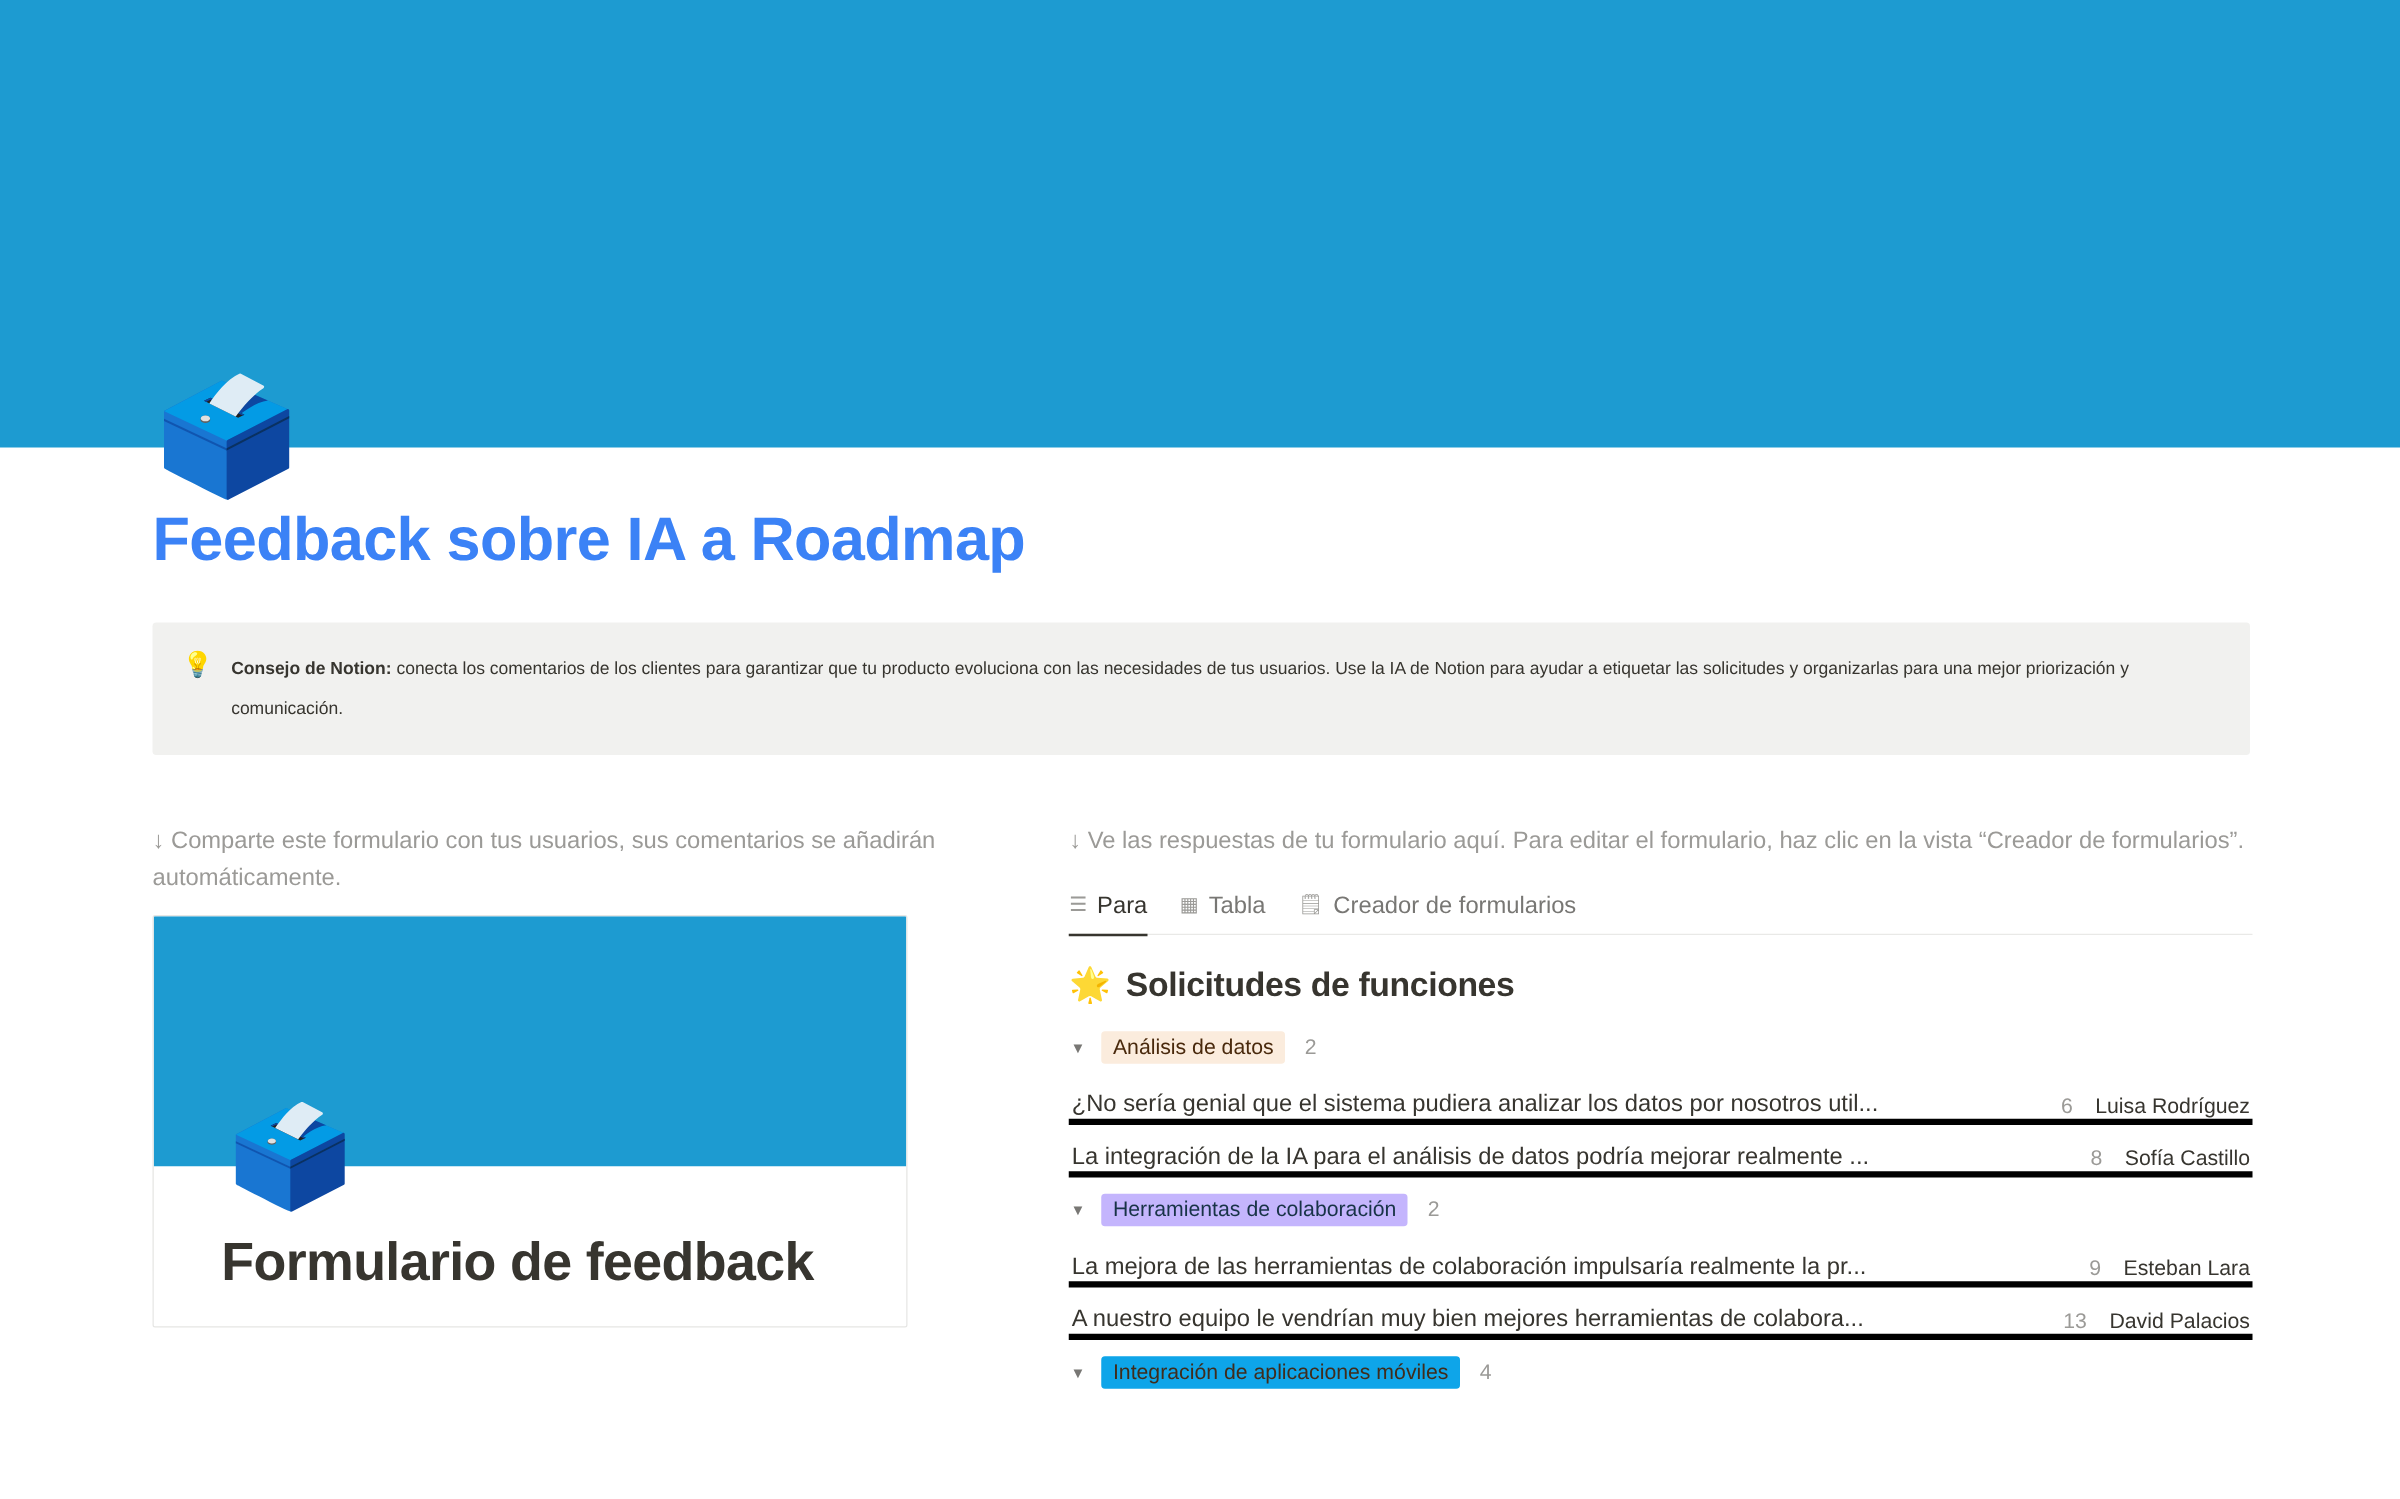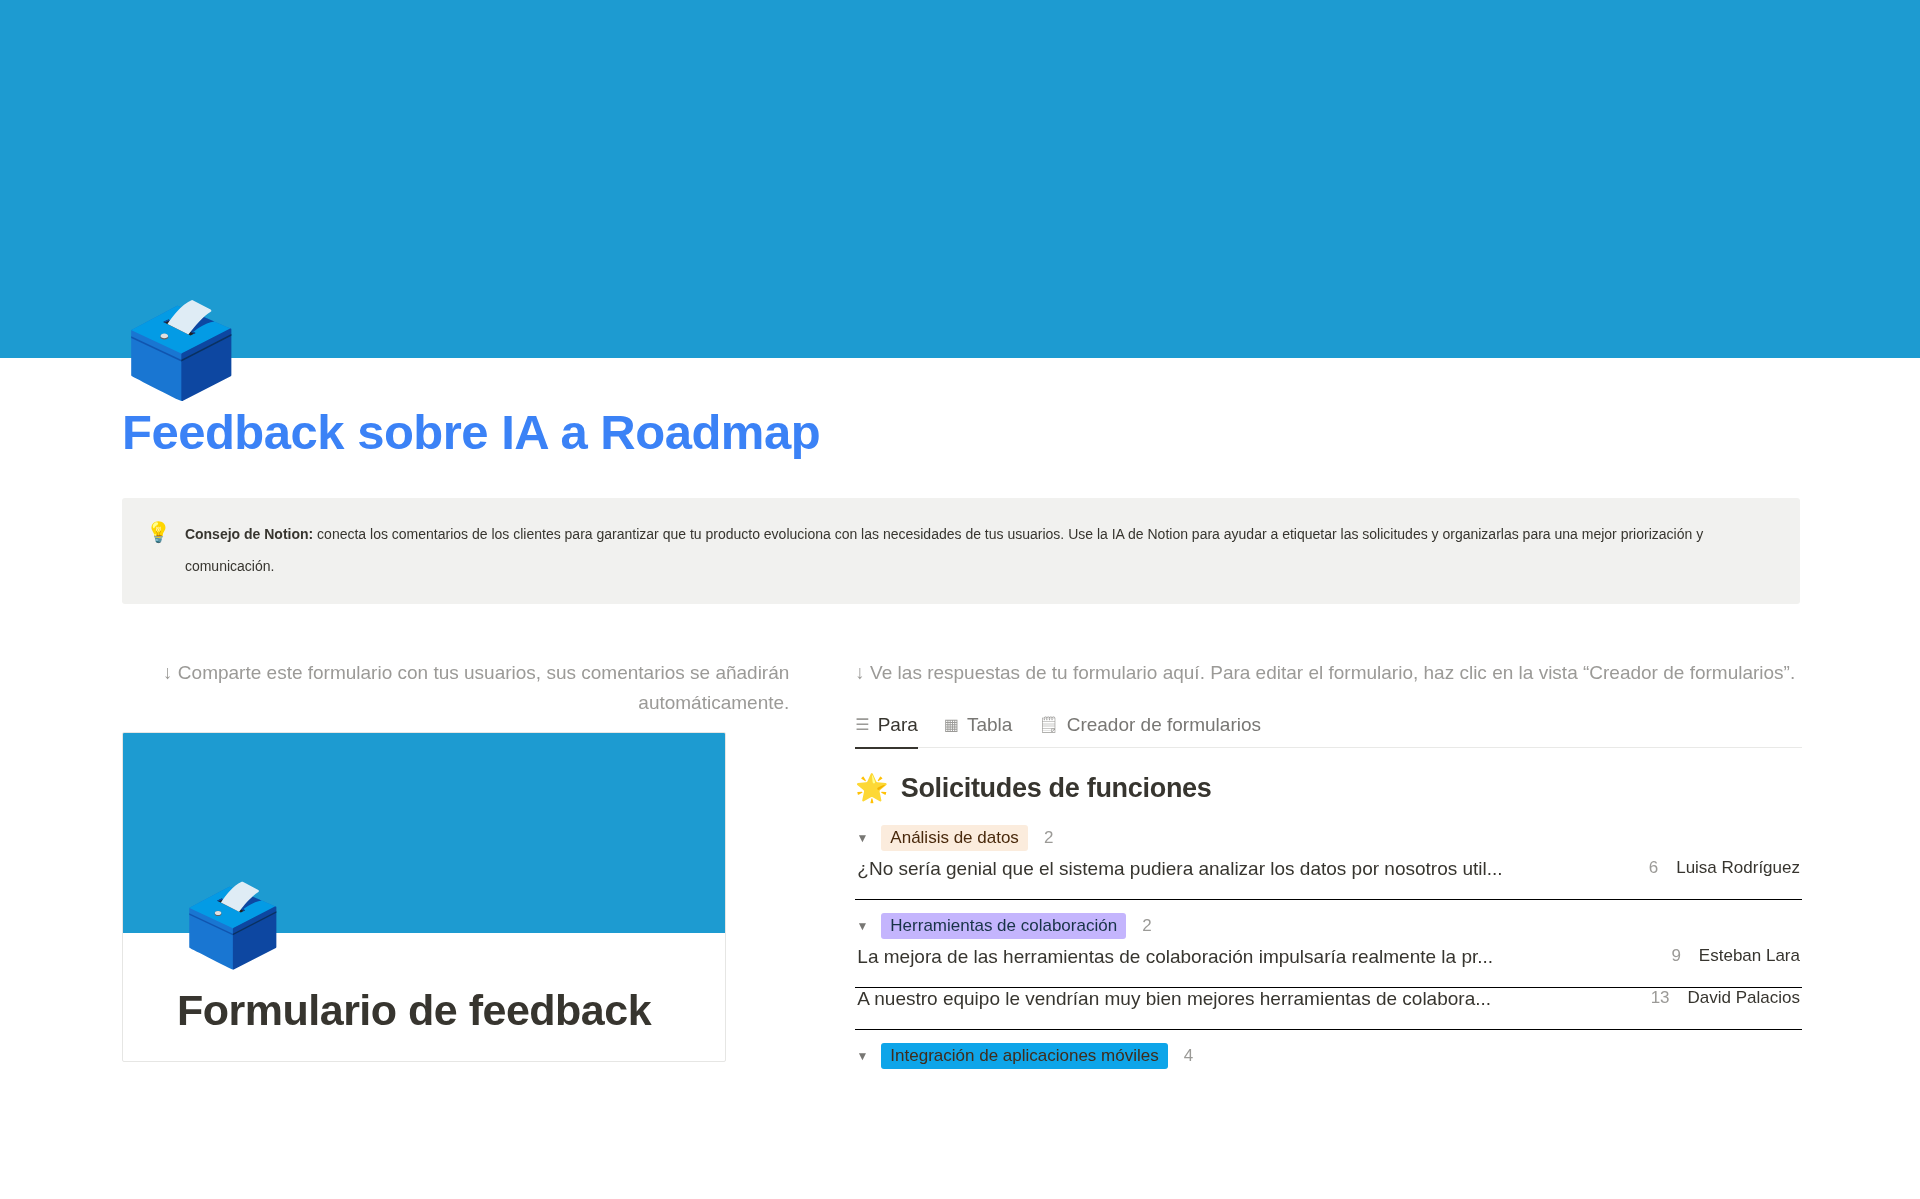--- a/index.html
+++ b/index.html
@@ -76,21 +76,21 @@
 
   
   .columns {
     position: absolute;
     top: 300px;
     left: 122px;
     width: 1680px;
     display: flex;
     gap: 66px;
   }
-  .col-left { width: 712px; text-align: right; }
+  .col-left { width: 712px; }
   .col-right { width: 1010px; }
 
   .hint {
     font-size: 19px;
     line-height: 30px;
     color: #9b9a97;
     margin-bottom: 14px;
   }
 
   
@@ -189,24 +189,24 @@
     color: #49290c;
     white-space: nowrap;
   }
   .tag.blue { background: #c4b5fd; color: #183347; }
   .tag.orange { background: #fbecdd; color: #49290c; }
   .tag.yellow { background: #0ea5e9; color: #402c1b; }
   .group-count { color: #9b9a97; font-size: 17px; margin-left: 4px; }
 
   .row {
     display: flex;
-    align-items: flex-start;
+    align-items: flex-end;
     justify-content: space-between;
     height: 42px;
-    border-bottom: 1px solid #000000;
+    border-bottom: 5px solid #000000;
     padding: 0 2px;
     cursor: pointer;
   }
   .row:first-of-type { border-top: 1px solid #ededec; }
   .row-title {
     font-size: 19px;
     color: #37352f;
     white-space: nowrap;
     overflow: hidden;
     text-overflow: ellipsis;
@@ -283,20 +283,27 @@
             <span class="tag orange">Análisis de datos</span>
             <span class="group-count">2</span>
           </div>
           <div class="row">
             <span class="row-title">¿No sería genial que el sistema pudiera analizar los datos por nosotros util...</span>
             <span class="row-meta">
               <span class="row-num">6</span>
               <span class="row-person">Luisa Rodríguez</span>
             </span>
           </div>
+          <div class="row">
+            <span class="row-title">La integración de la IA para el análisis de datos podría mejorar realmente ...</span>
+            <span class="row-meta">
+              <span class="row-num">8</span>
+              <span class="row-person">Sofía Castillo</span>
+            </span>
+          </div>
         </div>
 
         <div class="group">
           <div class="group-header">
             <span class="chevron">▼</span>
             <span class="tag blue">Herramientas de colaboración</span>
             <span class="group-count">2</span>
           </div>
           <div class="row">
             <span class="row-title">La mejora de las herramientas de colaboración impulsaría realmente la pr...</span>

